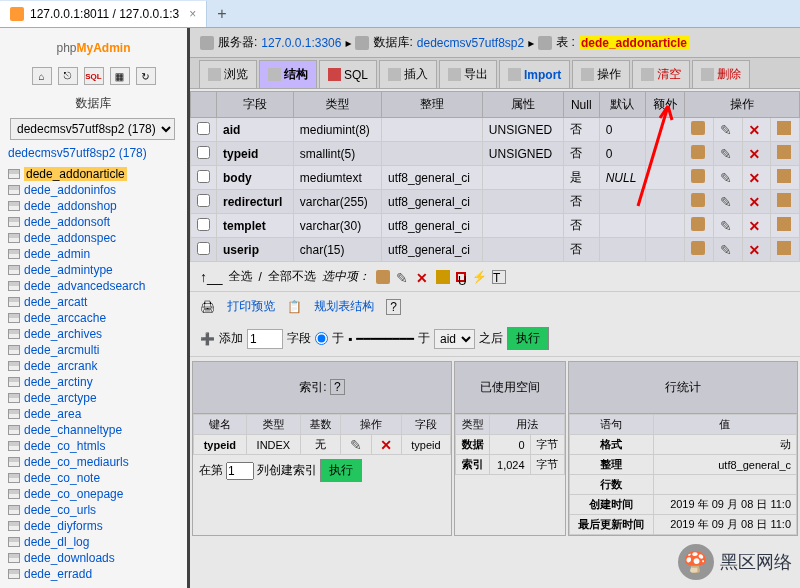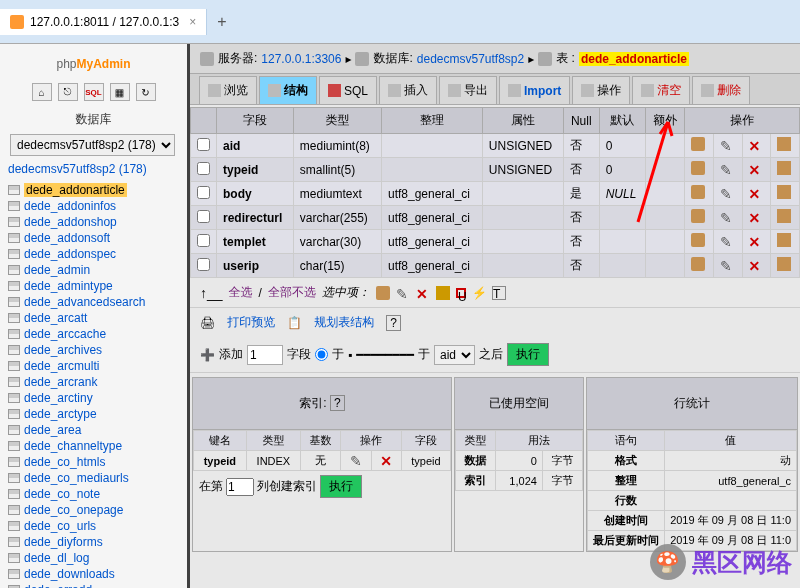--- a/index.html
+++ b/index.html
@@ -1,17 +1,17 @@
 <!DOCTYPE html>
 <html><head>
 <meta charset="utf-8">
 <style>
 * { box-sizing: border-box; margin: 0; padding: 0; font-family: Arial, "Microsoft YaHei", sans-serif; font-size: 12px; }
 body { background: #fff; width: 800px; height: 588px; overflow: hidden; position: relative; }
-.browser-tabs { background: #d6e6f6; height: 44px; display: flex; align-items: center; border-bottom: 1px solid #aaa; }
+.browser-tabs { background: #d6e6f6; height: 28px; display: flex; align-items: center; border-bottom: 1px solid #aaa; }
 .tab { background: #fff; height: 26px; display: flex; align-items: center; padding: 0 10px; border-right: 1px solid #b8d0e8; gap: 6px; }
 .tab.active { background: #fff; }
 .tab-close { color: #888; cursor: pointer; margin-left: 4px; }
 .tab-add { padding: 0 10px; color: #555; font-size: 16px; cursor: pointer; }
 .pma-icon { width: 14px; height: 14px; background: #ff9933; display: inline-block; border-radius: 2px; }
 .main { display: flex; height: 560px; }
 .sidebar { width: 190px; background: #f5f5f5; border-right: 3px solid #404040; overflow: hidden; padding: 4px 0; }
 .logo { text-align: center; padding: 4px; font-family: Georgia, serif; font-size: 18px; }
 .logo .p1 { color: #666; }
 .logo .p2 { color: #ff8800; font-weight: bold; }
@@ -25,54 +25,54 @@
 .tree-item .tbl-icon { width: 12px; height: 10px; background: linear-gradient(#ccc 50%, #eee 50%); border: 1px solid #999; flex-shrink: 0; }
 .tree-item a { color: #0055cc; text-decoration: none; }
 .tree-item.selected a { background: #ffcc55; padding: 0 2px; color: #000; }
 .content { flex: 1; background: #e8e8e8; overflow: hidden; position: relative; }
 .breadcrumb { background: #d8d8d8; border-bottom: 1px solid #aaa; padding: 6px 10px; display: flex; align-items: center; gap: 4px; flex-wrap: wrap; }
 .breadcrumb a { color: #0055cc; text-decoration: none; }
 .breadcrumb .hl { background: #ffee00; color: #cc0000; padding: 0 2px; font-weight: bold; }
 .bc-icon { display: inline-block; width: 14px; height: 14px; background: #aaa; border-radius: 2px; }
 .tabbar { display: flex; background: #d0d0d0; border-bottom: 1px solid #aaa; padding-left: 8px; }
 .ttab { padding: 5px 8px; background: #d8d8d8; border: 1px solid #aaa; border-bottom: none; margin: 2px 1px 0; display: flex; align-items: center; gap: 3px; cursor: pointer; }
-.ttab.active { background: #7dd3fc; font-weight: bold; }
+.ttab.active { background: #c4b5fd; font-weight: bold; }
 .ttab .red { color: #cc0000; }
 .ttab .blue { color: #0055cc; }
 .ttab .ti { width: 13px; height: 13px; background: #bbb; display: inline-block; }
 .struct-table { width: 100%; border-collapse: collapse; margin-top: 2px; }
 .struct-table th { background: #c8c8d0; border: 1px solid #aaa; padding: 4px 6px; text-align: center; font-weight: normal; }
 .struct-table td { background: #e0e0e8; border: 1px solid #ccc; padding: 3px 6px; }
 .struct-table tr:nth-child(even) td { background: #d8d8e0; }
 .struct-table .chk { text-align: center; width: 24px; }
 .struct-table .fname { font-weight: bold; }
 .ai { width: 14px; height: 14px; display: inline-block; cursor: pointer; }
 .ai.browse { background: #c49050; border-radius: 2px; }
 .ai.edit { color: #555; font-size: 14px; }
 .ai.del { color: #cc0000; font-weight: bold; font-size: 14px; }
 .row-ops { padding: 6px 10px; display: flex; align-items: center; gap: 6px; background: #e8e8e8; border-bottom: 1px solid #ccc; }
-.row-ops a { color: #701a75; text-decoration: none; }
+.row-ops a { color: #000000; text-decoration: none; }
 .arrow-up { font-size: 14px; }
 .link-row { padding: 6px 10px; display: flex; gap: 12px; align-items: center; }
 .link-row a { color: #0055cc; text-decoration: none; }
 .add-row { padding: 6px 10px; display: flex; align-items: center; gap: 4px; border-bottom: 1px solid #ccc; }
 .add-row input[type=text] { width: 36px; padding: 2px; border: 1px solid #aaa; }
 .add-row select { padding: 1px; border: 1px solid #aaa; }
 .btn { padding: 2px 8px; border: 1px solid #888; background: #22c55e; cursor: pointer; }
 .bottom-panels { display: flex; gap: 2px; padding: 4px 2px; }
 .panel { border: 1px solid #aaa; background: #e8e8e8; }
 .panel h4 { background: #c8c8d0; text-align: center; padding: 17px; font-weight: normal; border-bottom: 1px solid #aaa; }
 .panel table { border-collapse: collapse; width: 100%; }
 .panel th, .panel td { border: 1px solid #ccc; padding: 2px 5px; font-size: 11px; text-align: center; }
 .panel th { background: #d8d8e0; font-weight: normal; }
 .red-arrow { position: absolute; top: 68px; right: 122px; pointer-events: none; }
 .red-arrow svg { width: 50px; height: 120px; }
 .watermark { position: absolute; right: 8px; bottom: 8px; display: flex; align-items: center; gap: 6px; opacity: 0.85; }
 .watermark .wm-icon { width: 36px; height: 36px; background: #888; border-radius: 50%; display: flex; align-items: center; justify-content: center; color: #fff; font-size: 20px; }
-.watermark .wm-text { font-size: 25px; color: #6d28d9; font-weight: bold; font-family: "Microsoft YaHei"; }
+.watermark .wm-text { font-size: 18px; color: #0f172a; font-weight: normal; font-family: "Microsoft YaHei"; }
 </style>
 </head>
 <body>
 
 <div class="browser-tabs">
   <div class="tab active">
     <span class="pma-icon"></span>
     <span>127.0.0.1:8011 / 127.0.0.1:3</span>
     <span class="tab-close">×</span>
   </div>
@@ -418,21 +418,21 @@
         </tbody>
           </table>
         <div style="padding:4px 6px;display:flex;align-items:center;gap:3px">
           <span>在第</span>
           <input type="text" style="width: 28px;" value="1">
           <span>列创建索引</span>
           <button class="btn">执行</button>
         </div>
       </div>
 
-      <div class="panel" style="width:130px">
+      <div class="panel" style="width:112px">
         <h4>已使用空间</h4>
         <table>
           <tbody>
               <tr>
                 <th>类型</th>
                 <th colspan="2">用法</th>
               </tr>
           <tr>
                 <td style="font-weight:bold">数据</td>
                 <td style="text-align:right">0</td>

